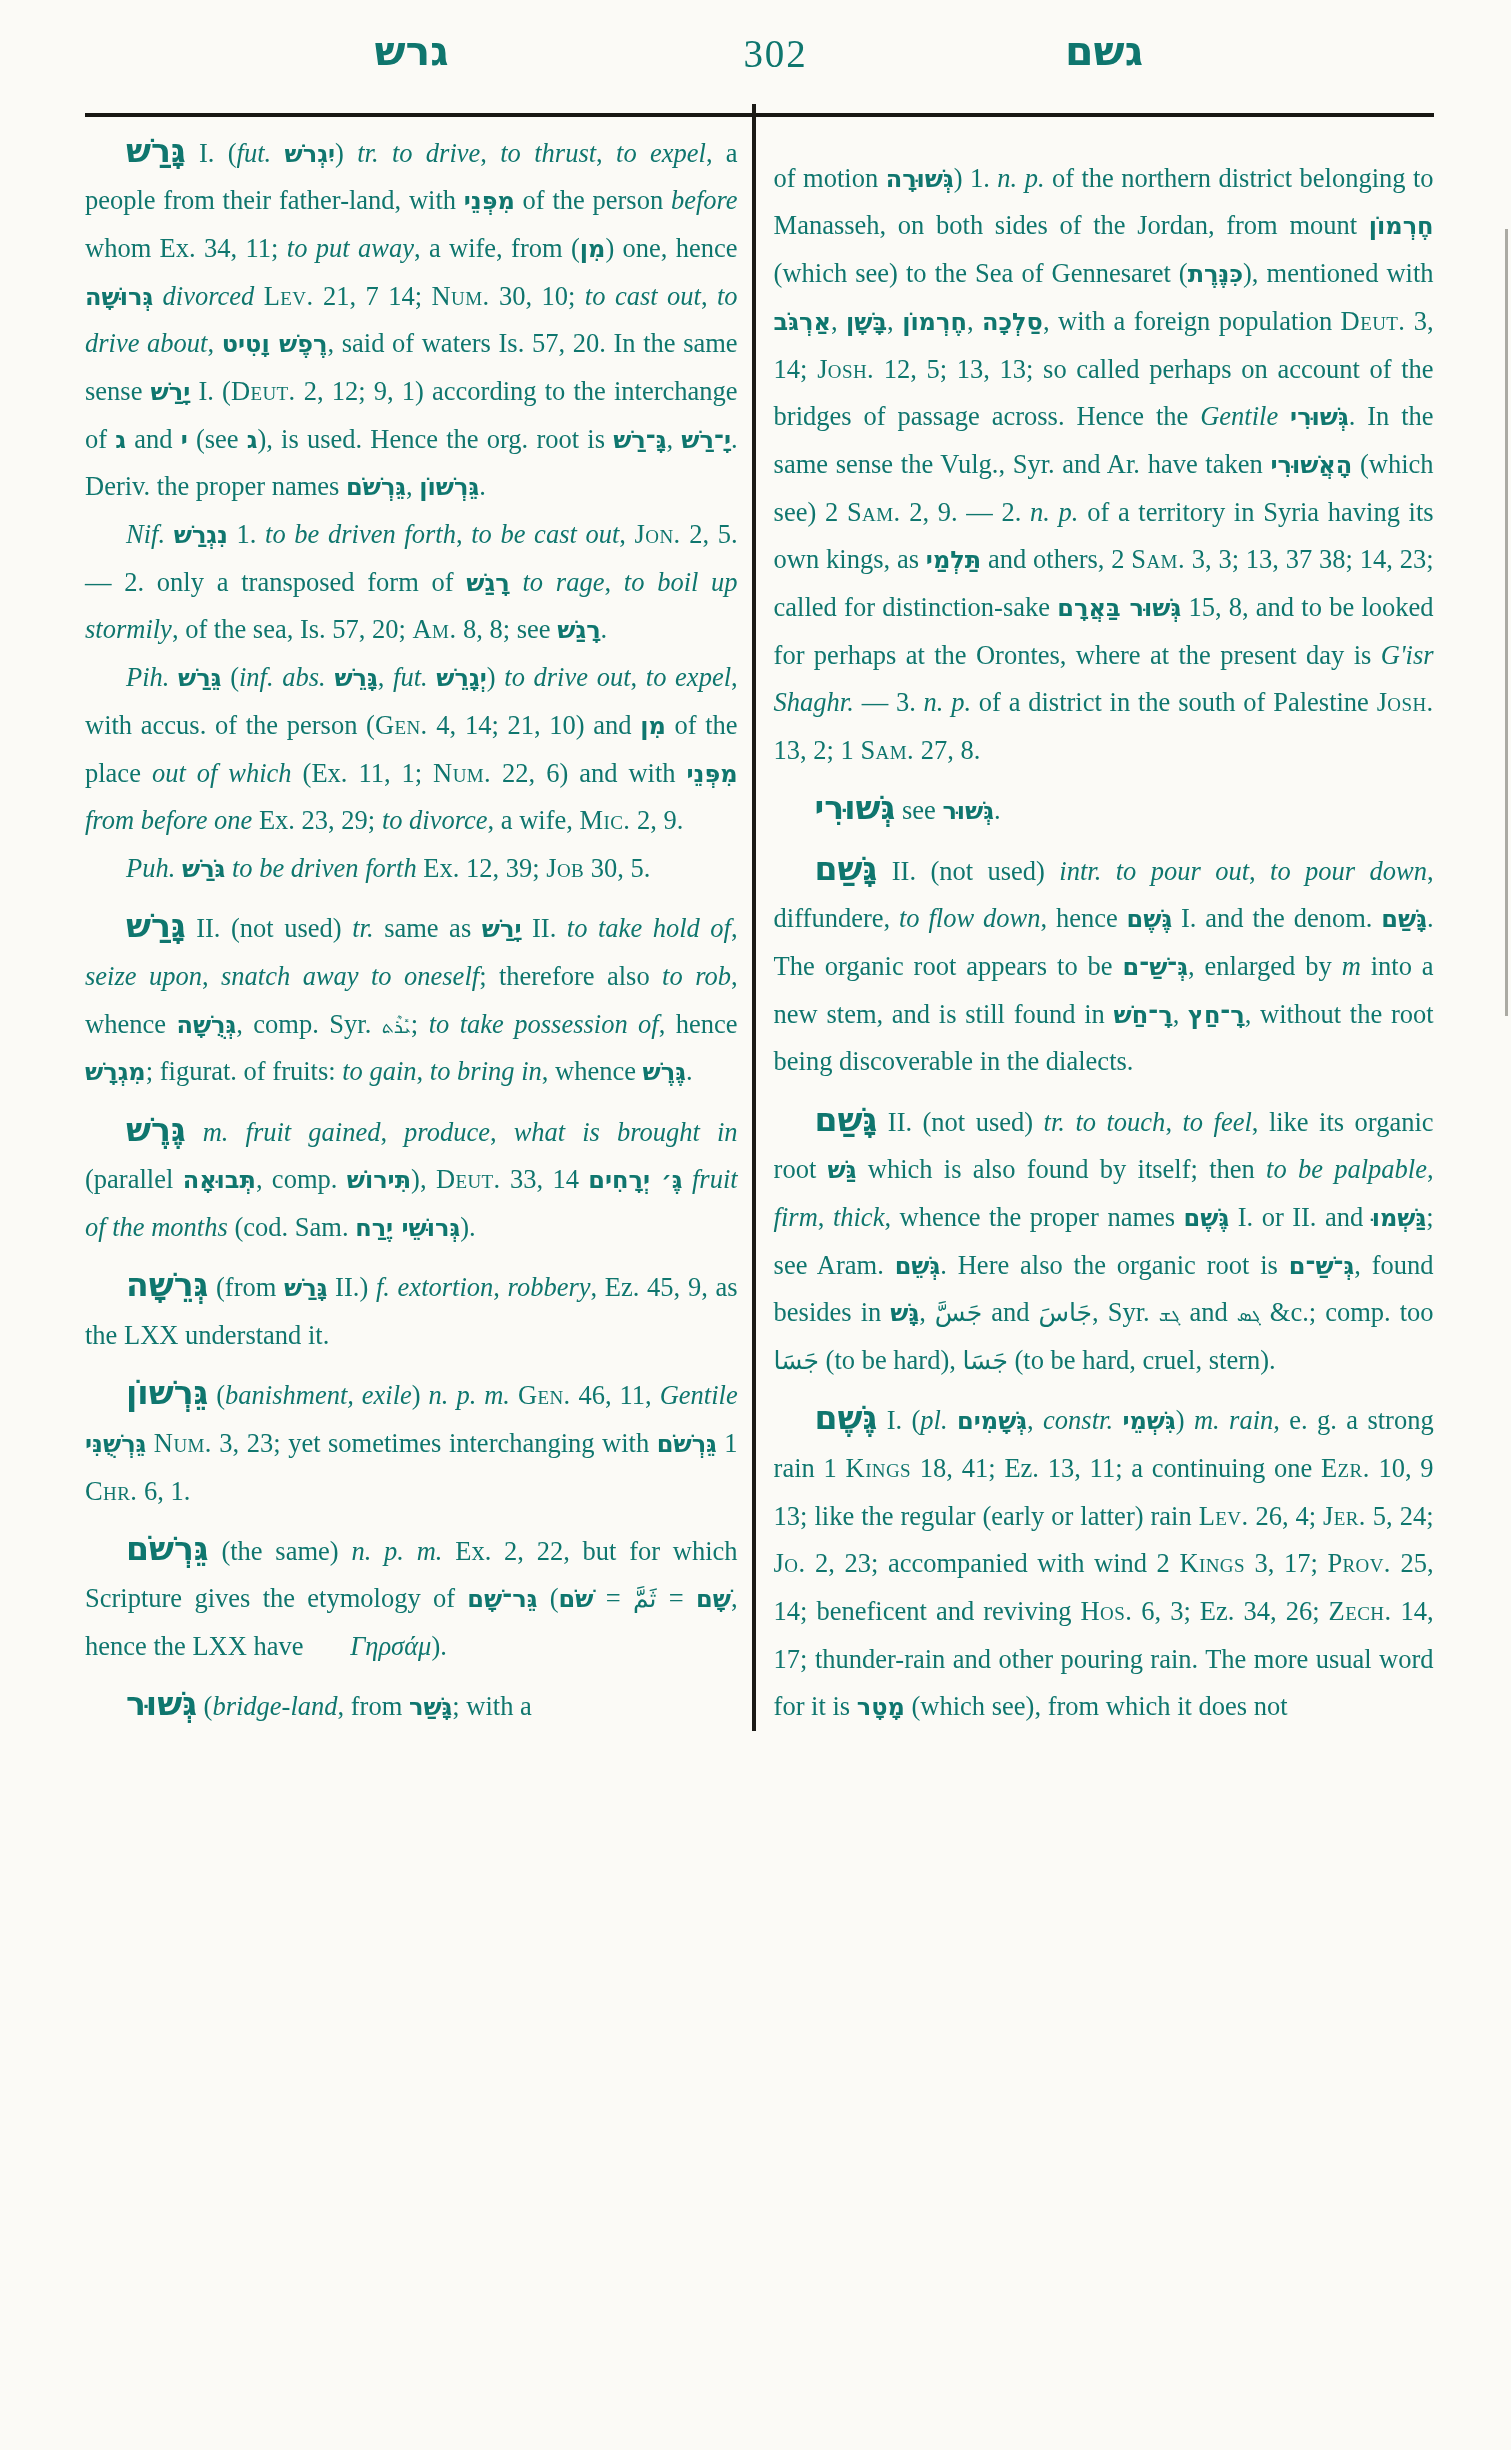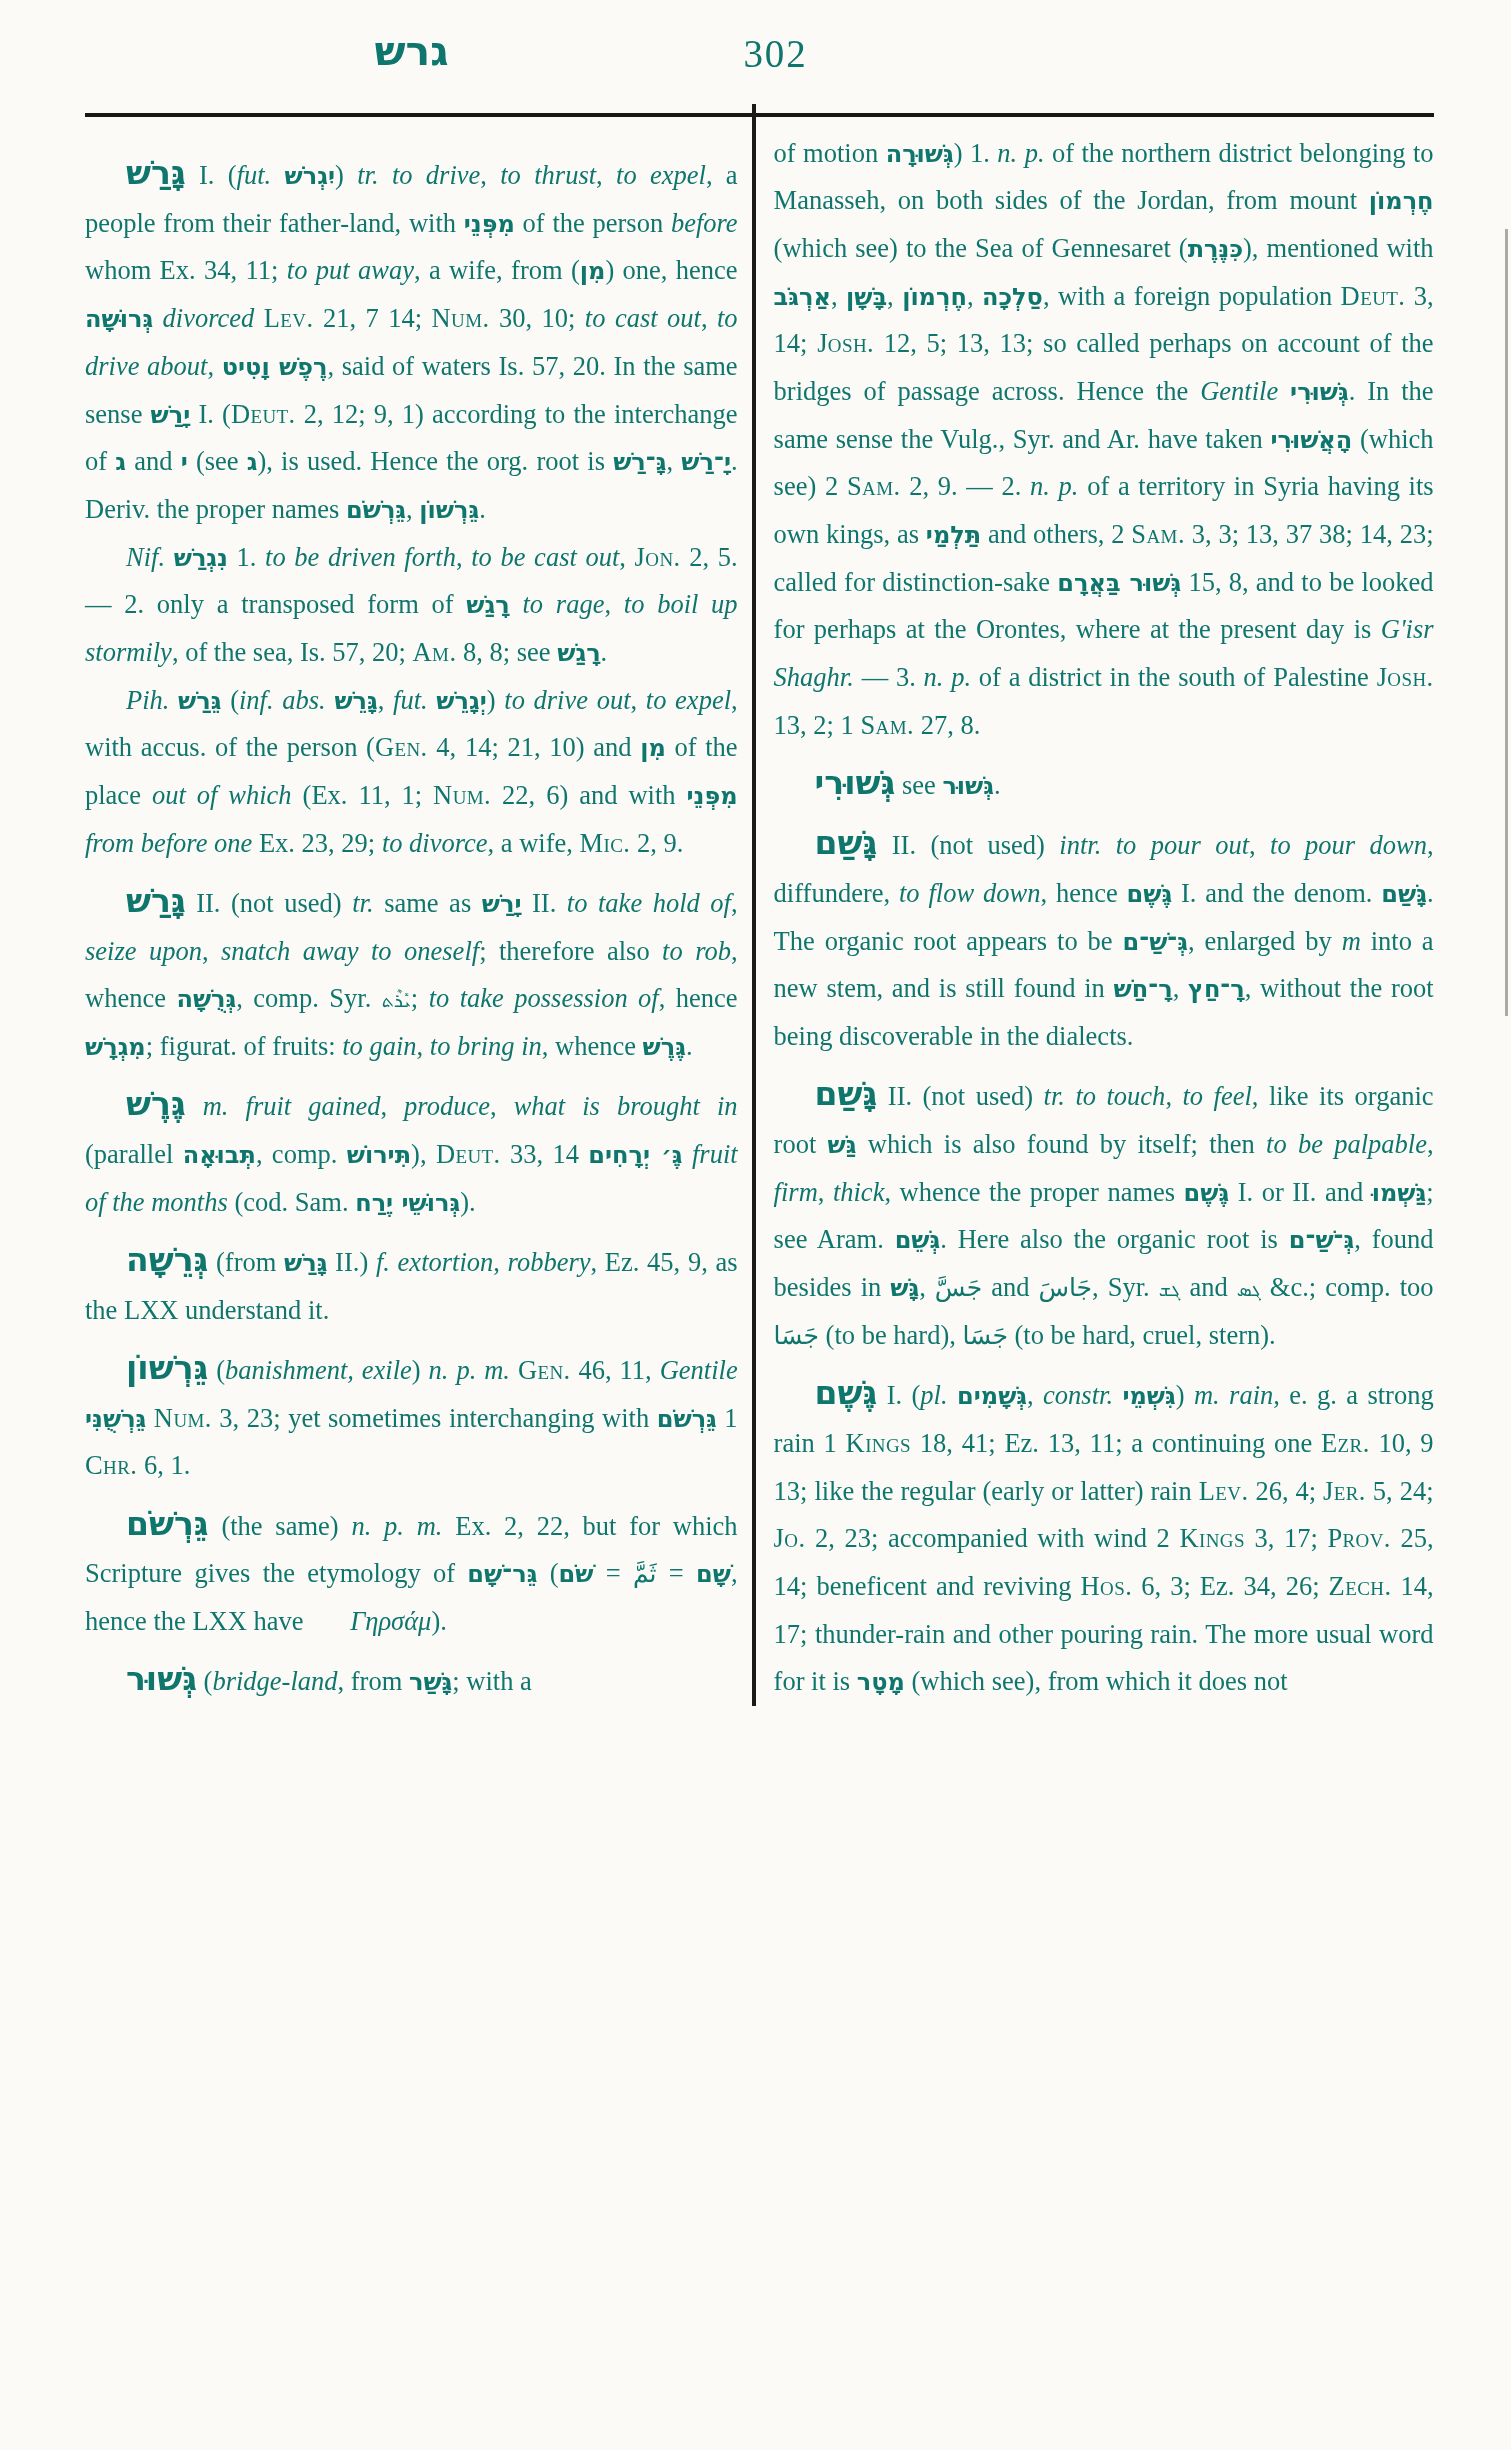--- a/index.html
+++ b/index.html
@@ -37,27 +37,29 @@
 </style>
 </head>
 <body>
 
 <div class="page">
   <div class="scan-edge"></div>
   <div class="content">
     <div class="page-header">
       <div class="hdr-heb hdr-left">גרש</div>
       <div class="hdr-num">302</div>
+      <div class="hdr-heb hdr-right">גשם</div>
     </div>
     <div class="header-rule"></div>
     <div class="text-columns">
       <div class="col col-left">
           <p class="para entry"><span class="hw">גָּרַשׁ</span><span> I. (</span><span class="it">fut.</span><span> </span><span class="heb">יִגְרֹשׁ</span><span>) </span><span class="it">tr. to drive</span><span>, </span><span class="it">to thrust</span><span>, </span><span class="it">to expel</span><span>, a people from their father-land, with </span><span class="heb">מִפְּנֵי</span><span> of the person </span><span class="it">before</span><span> whom Ex. 34, 11; </span><span class="it">to put away</span><span>, a wife, from (</span><span class="heb">מִן</span><span>) one, hence </span><span class="heb">גְּרוּשָׁה</span><span> </span><span class="it">divorced</span><span> </span><span class="sc">Lev.</span><span> 21, 7 14; </span><span class="sc">Num.</span><span> 30, 10; </span><span class="it">to cast out</span><span>, </span><span class="it">to drive about</span><span>, </span><span class="heb">רֶפֶשׁ וָטִיט</span><span>, said of waters Is. 57, 20.  In the same sense </span><span class="heb">יָרַשׁ</span><span> I. (</span><span class="sc">Deut.</span><span> 2, 12; 9, 1) according to the interchange of </span><span class="heb">ג</span><span> and </span><span class="heb">י</span><span> (see </span><span class="heb">ג</span><span>), is used. Hence the org. root is </span><span class="heb">גָּ־רַשׁ</span><span>, </span><span class="heb">יָ־רַשׁ</span><span>. Deriv. the proper names </span><span class="heb">גֵּרְשֹׁם</span><span>, </span><span class="heb">גֵּרְשׁוֹן</span><span>.</span></p>
           <p class="para"><span class="it">Nif.</span><span> </span><span class="heb">נִגְרַשׁ</span><span> 1. </span><span class="it">to be driven forth</span><span>, </span><span class="it">to be cast out</span><span>, </span><span class="sc">Jon.</span><span> 2, 5. — 2. only a transposed form of </span><span class="heb">רָגַשׁ</span><span> </span><span class="it">to rage</span><span>, </span><span class="it">to boil up stormily</span><span>, of the sea, Is. 57, 20; </span><span class="sc">Am.</span><span> 8, 8; see </span><span class="heb">רָגַשׁ</span><span>.</span></p>
           <p class="para"><span class="it">Pih.</span><span> </span><span class="heb">גֵּרַשׁ</span><span> (</span><span class="it">inf. abs.</span><span> </span><span class="heb">גָּרֵשׁ</span><span>, </span><span class="it">fut.</span><span> </span><span class="heb">יְגָרֵשׁ</span><span>) </span><span class="it">to drive out</span><span>, </span><span class="it">to expel</span><span>, with accus. of the person (</span><span class="sc">Gen.</span><span> 4, 14; 21, 10) and </span><span class="heb">מִן</span><span> of the place </span><span class="it">out of which</span><span> (Ex. 11, 1; </span><span class="sc">Num.</span><span> 22, 6) and with </span><span class="heb">מִפְּנֵי</span><span> </span><span class="it">from before one</span><span> Ex. 23, 29; </span><span class="it">to divorce</span><span>, a wife, </span><span class="sc">Mic.</span><span> 2, 9.</span></p>
+          <p class="para"><span class="it">Puh.</span><span> </span><span class="heb">גֹּרַשׁ</span><span> </span><span class="it">to be driven forth</span><span> Ex. 12, 39; </span><span class="sc">Job</span><span> 30, 5.</span></p>
           <p class="para entry"><span class="hw">גָּרַשׁ</span><span> II. (not used) </span><span class="it">tr.</span><span> same as </span><span class="heb">יָרַשׁ</span><span> II. </span><span class="it">to take hold of</span><span>, </span><span class="it">seize upon</span><span>, </span><span class="it">snatch away to oneself</span><span>; therefore also </span><span class="it">to rob</span><span>, whence </span><span class="heb">גְּרֻשָׁה</span><span>, comp. Syr. </span><span class="syr">ܝܺܪܶܬ</span><span>; </span><span class="it">to take possession of</span><span>, hence </span><span class="heb">מִגְרָשׁ</span><span>; figurat. of fruits: </span><span class="it">to gain</span><span>, </span><span class="it">to bring in</span><span>, whence </span><span class="heb">גֶּרֶשׁ</span><span>.</span></p>
           <p class="para entry"><span class="hw">גֶּרֶשׁ</span><span> </span><span class="it">m. fruit gained</span><span>, </span><span class="it">produce</span><span>, </span><span class="it">what is brought in</span><span> (parallel </span><span class="heb">תְּבוּאָה</span><span>, comp. </span><span class="heb">תִּירוֹשׁ</span><span>), </span><span class="sc">Deut.</span><span> 33, 14 </span><span class="heb">גֶּ׳ יְרָחִים</span><span> </span><span class="it">fruit of the months</span><span> (cod. Sam. </span><span class="heb">גְּרוּשֵׁי יֶרַח</span><span>).</span></p>
           <p class="para entry"><span class="hw">גְּרֵשָׁה</span><span> (from </span><span class="heb">גָּרַשׁ</span><span> II.) </span><span class="it">f. extortion</span><span>, </span><span class="it">robbery</span><span>, Ez. 45, 9, as the LXX understand it.</span></p>
           <p class="para entry"><span class="hw">גֵּרְשׁוֹן</span><span> (</span><span class="it">banishment, exile</span><span>) </span><span class="it">n. p. m.</span><span> </span><span class="sc">Gen.</span><span> 46, 11, </span><span class="it">Gentile</span><span> </span><span class="heb">גֵּרְשֻׁנִּי</span><span> </span><span class="sc">Num.</span><span> 3, 23; yet sometimes interchanging with </span><span class="heb">גֵּרְשֹׁם</span><span> 1 </span><span class="sc">Chr.</span><span> 6, 1.</span></p>
           <p class="para entry"><span class="hw">גֵּרְשֹׁם</span><span> (the same) </span><span class="it">n. p. m.</span><span> Ex. 2, 22, but for which Scripture gives the etymology of </span><span class="heb">גֵּר־שָׁם</span><span> (</span><span class="heb">שֹׁם</span><span> = </span><span class="ar">ثَمَّ</span><span> = </span><span class="heb">שָׁם</span><span>, hence the LXX have </span><span class="gr">Γηρσάμ</span><span>).</span></p>
           <p class="para entry"><span class="hw">גְּשׁוּר</span><span> (</span><span class="it">bridge-land</span><span>, from </span><span class="heb">גָּשַׁר</span><span>; with a</span></p>
         </div>
       <div class="divider"></div>
       <div class="col col-right">
           <p class="para noindent"><span>of motion </span><span class="heb">גְּשׁוּרָה</span><span>) 1. </span><span class="it">n. p.</span><span> of the northern district belonging to Manasseh, on both sides of the Jordan, from mount </span><span class="heb">חֶרְמוֹן</span><span> (which see) to the Sea of Gennesaret (</span><span class="heb">כִּנֶּרֶת</span><span>), mentioned with </span><span class="heb">אַרְגֹּב</span><span>, </span><span class="heb">בָּשָׁן</span><span>, </span><span class="heb">חֶרְמוֹן</span><span>, </span><span class="heb">סַלְכָה</span><span>, with a foreign population </span><span class="sc">Deut.</span><span> 3, 14; </span><span class="sc">Josh.</span><span> 12, 5; 13, 13; so called perhaps on account of the bridges of passage across.  Hence the </span><span class="it">Gentile</span><span> </span><span class="heb">גְּשׁוּרִי</span><span>.  In the same sense the Vulg., Syr. and Ar. have taken </span><span class="heb">הָאֲשׁוּרִי</span><span> (which see) 2 </span><span class="sc">Sam.</span><span> 2, 9. — 2. </span><span class="it">n. p.</span><span> of a territory in Syria having its own kings, as </span><span class="heb">תַּלְמַי</span><span> and others, 2 </span><span class="sc">Sam.</span><span> 3, 3; 13, 37 38; 14, 23; called for distinction-sake </span><span class="heb">גְּשׁוּר בַּאֲרָם</span><span> 15, 8, and to be looked for perhaps at the Orontes, where at the present day is </span><span class="it">G'isr Shaghr.</span><span> — 3. </span><span class="it">n. p.</span><span> of a district in the south of Palestine </span><span class="sc">Josh.</span><span> 13, 2; 1 </span><span class="sc">Sam.</span><span> 27, 8.</span></p>

